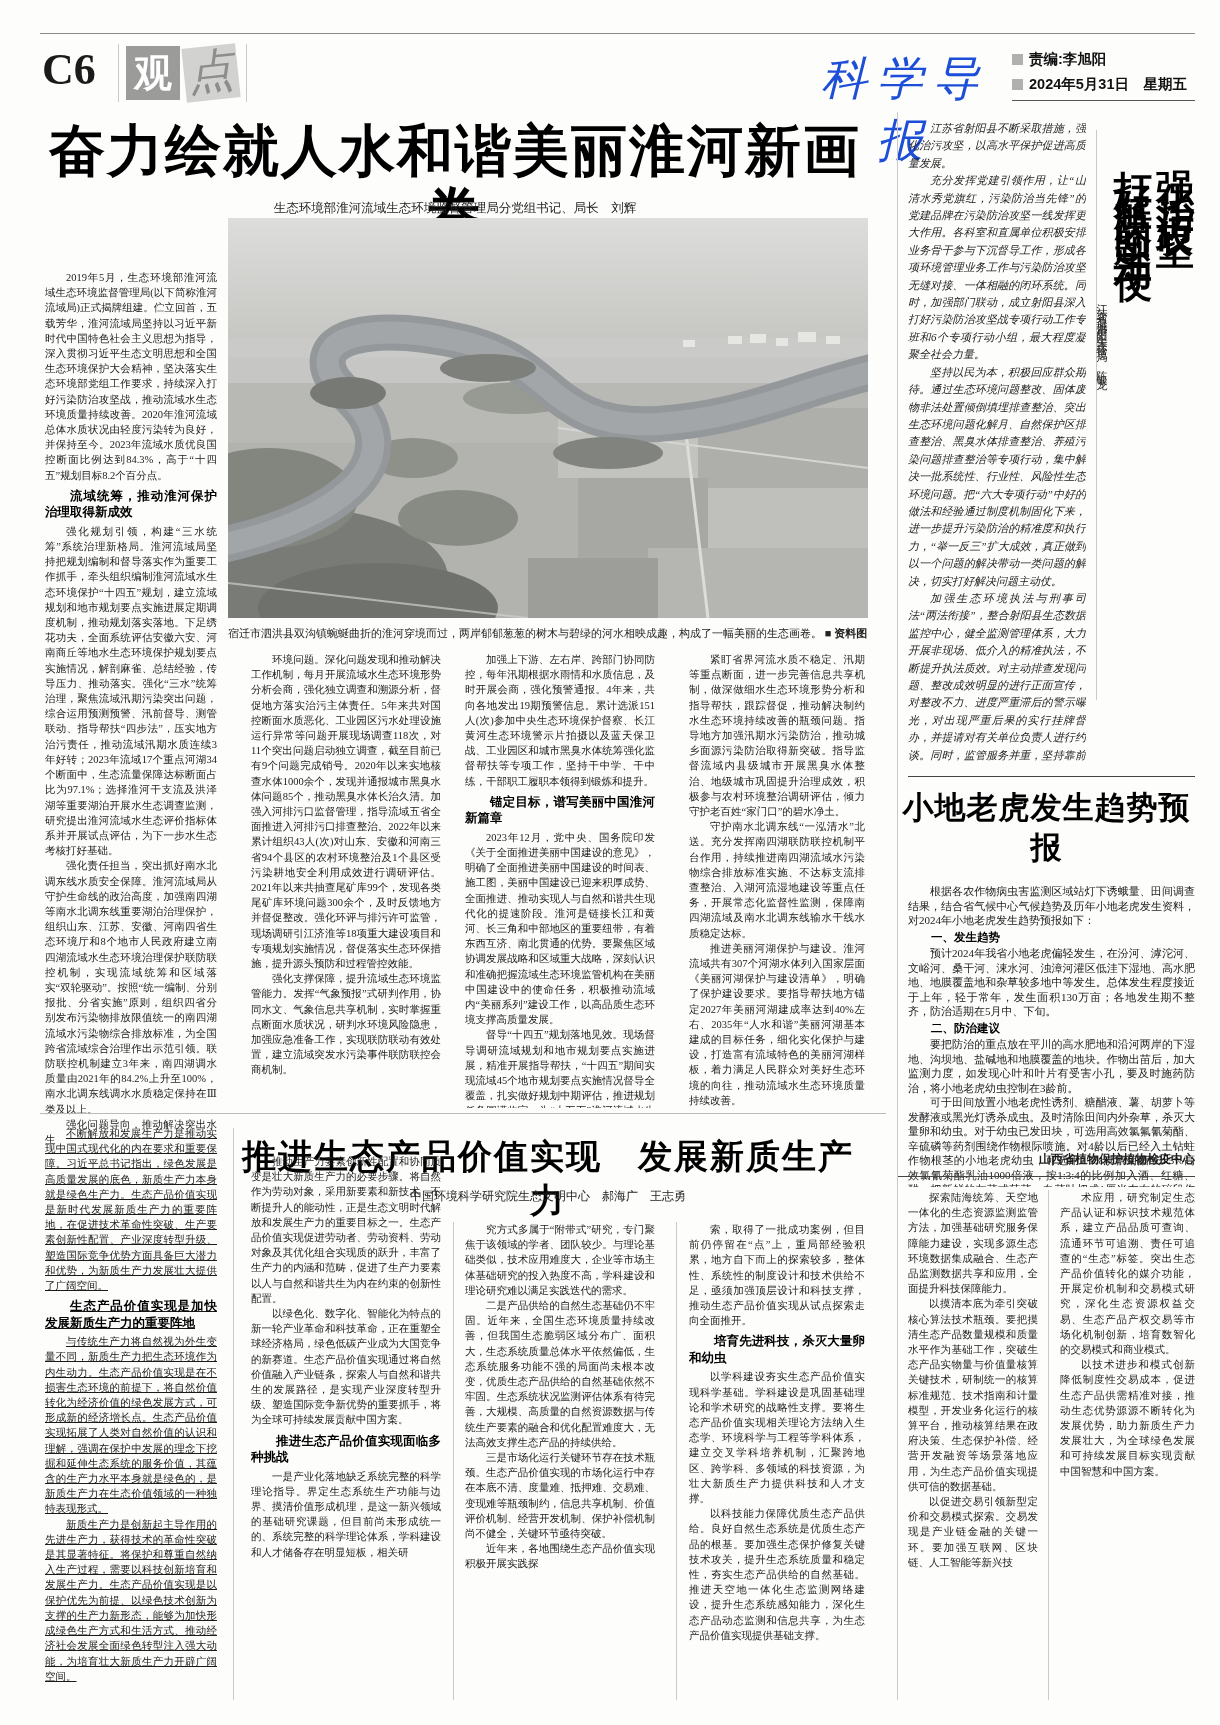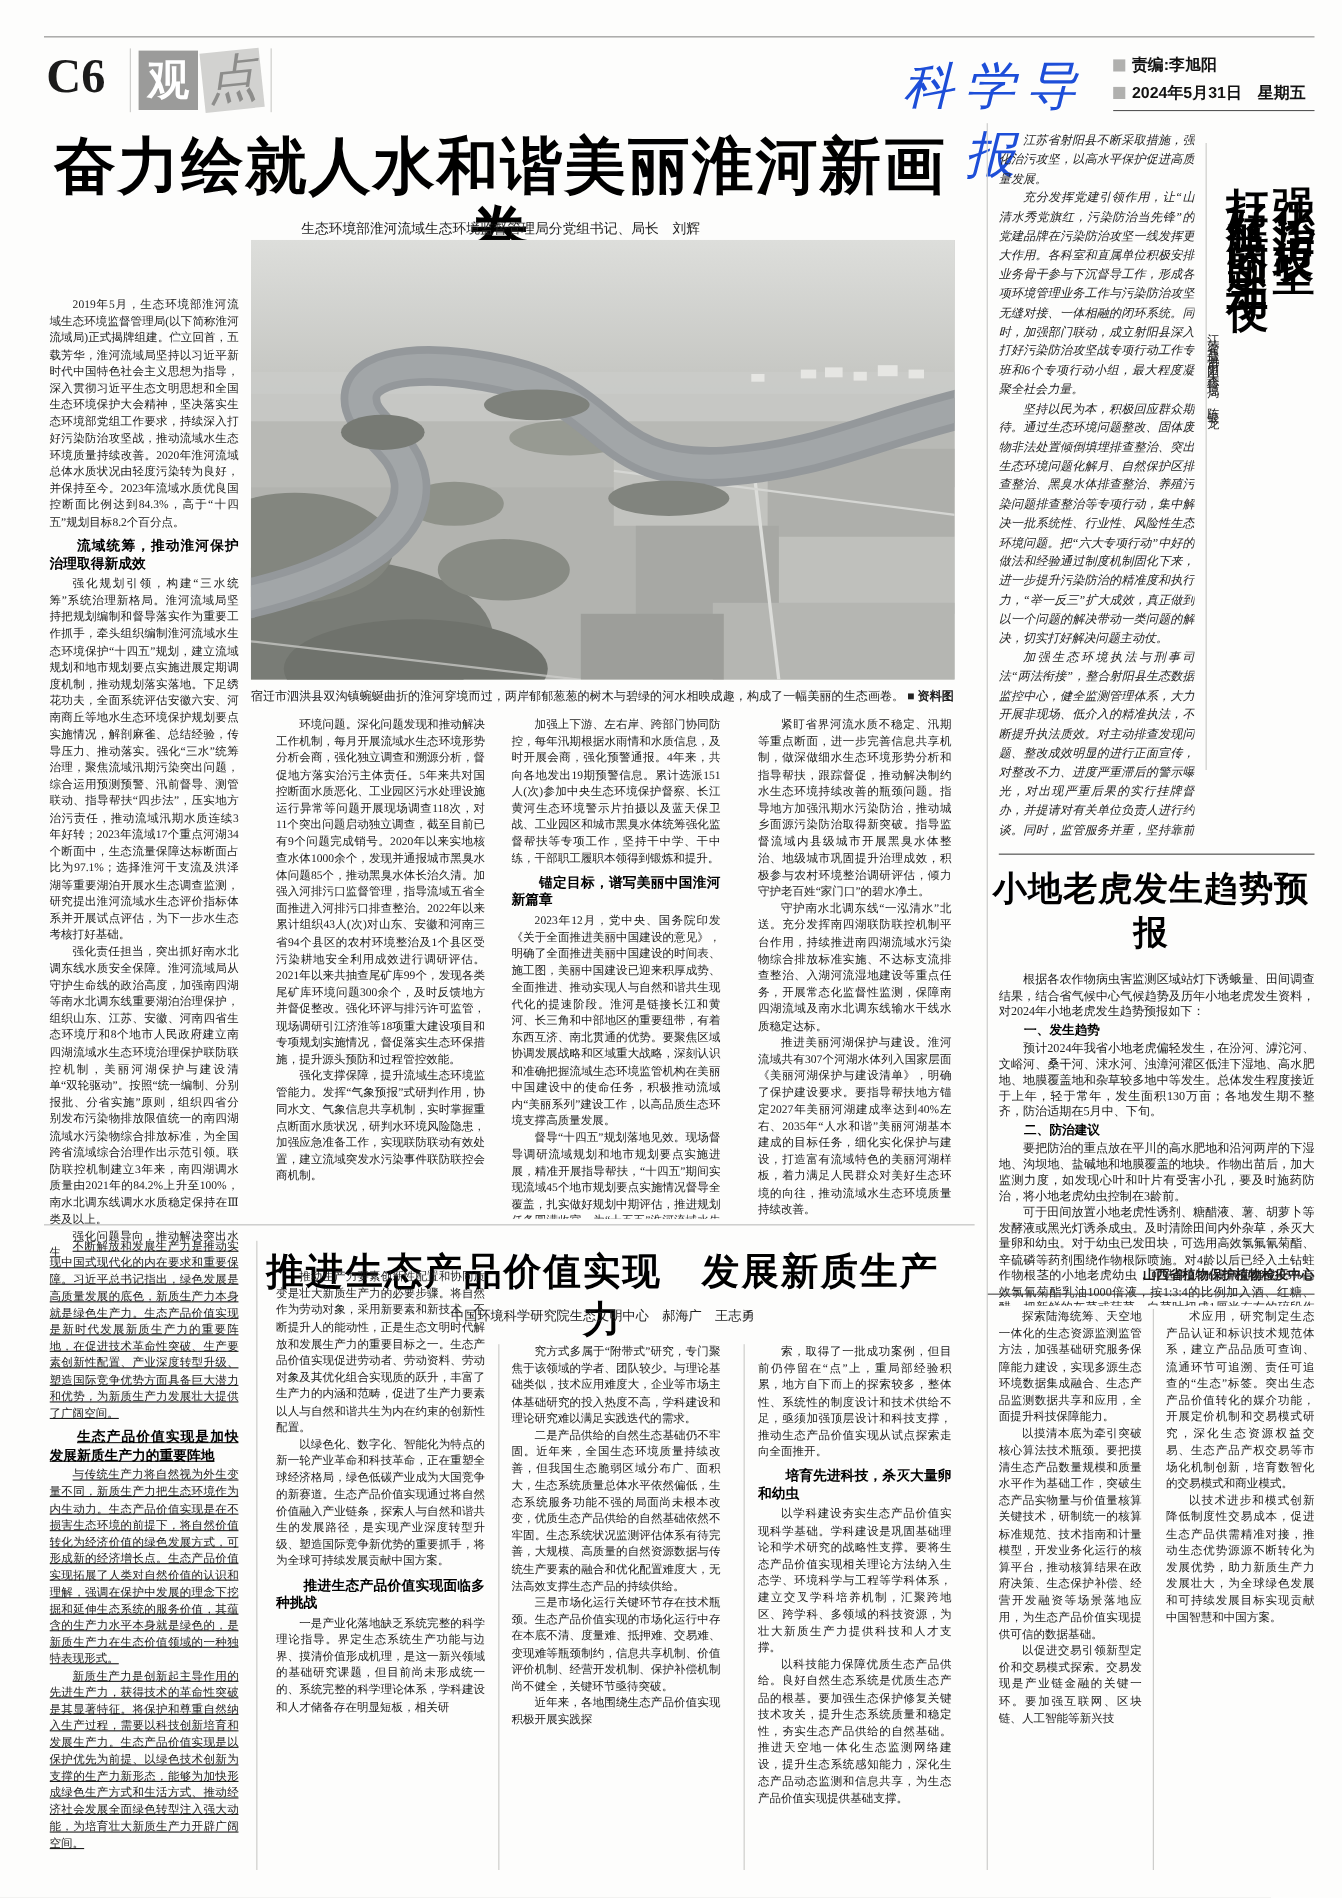--- a/index.html
+++ b/index.html
@@ -97,21 +97,21 @@
   </div>
   <div class="abs caption" style="left:228px;top:626px;width:640px;">
     <span>宿迁市泗洪县双沟镇蜿蜒曲折的淮河穿境而过，两岸郁郁葱葱的树木与碧绿的河水相映成趣，构成了一幅美丽的生态画卷。</span>
     <b>■ 资料图</b>
   </div>
 
   <div class="abs col" style="left:45px;top:226px;width:172px;height:882px;margin-top:44px;">
       <p class="para">2019年5月，生态环境部淮河流域生态环境监督管理局(以下简称淮河流域局)正式揭牌组建。伫立回首，五载芳华，淮河流域局坚持以习近平新时代中国特色社会主义思想为指导，深入贯彻习近平生态文明思想和全国生态环境保护大会精神，坚决落实生态环境部党组工作要求，持续深入打好污染防治攻坚战，推动流域水生态环境质量持续改善。2020年淮河流域总体水质状况由轻度污染转为良好，并保持至今。2023年流域水质优良国控断面比例达到84.3%，高于“十四五”规划目标8.2个百分点。</p>
       <div class="sub">流域统筹，推动淮河保护治理取得新成效</div>
       <p class="para">强化规划引领，构建“三水统筹”系统治理新格局。淮河流域局坚持把规划编制和督导落实作为重要工作抓手，牵头组织编制淮河流域水生态环境保护“十四五”规划，建立流域规划和地市规划要点实施进展定期调度机制，推动规划落实落地。下足绣花功夫，全面系统评估安徽六安、河南商丘等地水生态环境保护规划要点实施情况，解剖麻雀、总结经验，传导压力、推动落实。强化“三水”统筹治理，聚焦流域汛期污染突出问题，综合运用预测预警、汛前督导、测管联动、指导帮扶“四步法”，压实地方治污责任，推动流域汛期水质连续3年好转；2023年流域17个重点河湖34个断面中，生态流量保障达标断面占比为97.1%；选择淮河干支流及洪泽湖等重要湖泊开展水生态调查监测，研究提出淮河流域水生态评价指标体系并开展试点评估，为下一步水生态考核打好基础。</p>
-      <p class="para">强化责任担当，突出抓好南水北调东线水质安全保障。淮河流域局从守护生命线的政治高度，加强南四湖等南水北调东线重要湖泊治理保护，组织山东、江苏、安徽、河南四省生态环境厅和8个地市人民政府建立南四湖流域水生态环境治理保护联防联控机制，美丽河湖保护与建设清单“双轮驱动”。按照“统一编制、分别报批、分省实施”原则，组织四省分别发布污染物排放限值统一的南四湖流域水污染物综合排放标准，为全国跨省流域综合治理作出示范引领。联防联控机制建立3年来，南四湖调水质量由2021年的84.2%上升至100%，南水北调东线调水水质稳定保持在Ⅲ类及以上。</p>
+      <p class="para">强化责任担当，突出抓好南水北调东线水质安全保障。淮河流域局从守护生命线的政治高度，加强南四湖等南水北调东线重要湖泊治理保护，组织山东、江苏、安徽、河南四省生态环境厅和8个地市人民政府建立南四湖流域水生态环境治理保护联防联控机制，实现流域统筹和区域落实“双轮驱动”。按照“统一编制、分别报批、分省实施”原则，组织四省分别发布污染物排放限值统一的南四湖流域水污染物综合排放标准，为全国跨省流域综合治理作出示范引领。联防联控机制建立3年来，南四湖调水质量由2021年的84.2%上升至100%，南水北调东线调水水质稳定保持在Ⅲ类及以上。</p>
       <p class="para">强化问题导向，推动解决突出水生</p>
     </div>
   <div class="abs col" style="left:251px;top:652px;width:190px;height:456px;">
       <p class="para">环境问题。深化问题发现和推动解决工作机制，每月开展流域水生态环境形势分析会商，强化独立调查和溯源分析，督促地方落实治污主体责任。5年来共对国控断面水质恶化、工业园区污水处理设施运行异常等问题开展现场调查118次，对11个突出问题启动独立调查，截至目前已有9个问题完成销号。2020年以来实地核查水体1000余个，发现并通报城市黑臭水体问题85个，推动黑臭水体长治久清。加强入河排污口监督管理，指导流域五省全面推进入河排污口排查整治。2022年以来累计组织43人(次)对山东、安徽和河南三省94个县区的农村环境整治及1个县区受污染耕地安全利用成效进行调研评估。2021年以来共抽查尾矿库99个，发现各类尾矿库环境问题300余个，及时反馈地方并督促整改。强化环评与排污许可监管，现场调研引江济淮等18项重大建设项目和专项规划实施情况，督促落实生态环保措施，提升源头预防和过程管控效能。</p>
       <p class="para">强化支撑保障，提升流域生态环境监管能力。发挥“气象预报”式研判作用，协同水文、气象信息共享机制，实时掌握重点断面水质状况，研判水环境风险隐患，加强应急准备工作，实现联防联动有效处置，建立流域突发水污染事件联防联控会商机制。</p>
     </div>
   <div class="abs col" style="left:465px;top:652px;width:190px;height:456px;">
       <p class="para">加强上下游、左右岸、跨部门协同防控，每年汛期根据水雨情和水质信息，及时开展会商，强化预警通报。4年来，共向各地发出19期预警信息。累计选派151人(次)参加中央生态环境保护督察、长江黄河生态环境警示片拍摄以及蓝天保卫战、工业园区和城市黑臭水体统筹强化监督帮扶等专项工作，坚持干中学、干中练，干部职工履职本领得到锻炼和提升。</p>
       <div class="sub">锚定目标，谱写美丽中国淮河新篇章</div>
       <p class="para">2023年12月，党中央、国务院印发《关于全面推进美丽中国建设的意见》，明确了全面推进美丽中国建设的时间表、施工图，美丽中国建设已迎来积厚成势、全面推进、推动实现人与自然和谐共生现代化的提速阶段。淮河是链接长江和黄河、长三角和中部地区的重要纽带，有着东西互济、南北贯通的优势。要聚焦区域协调发展战略和区域重大战略，深刻认识和准确把握流域生态环境监管机构在美丽中国建设中的使命任务，积极推动流域内“美丽系列”建设工作，以高品质生态环境支撑高质量发展。</p>

